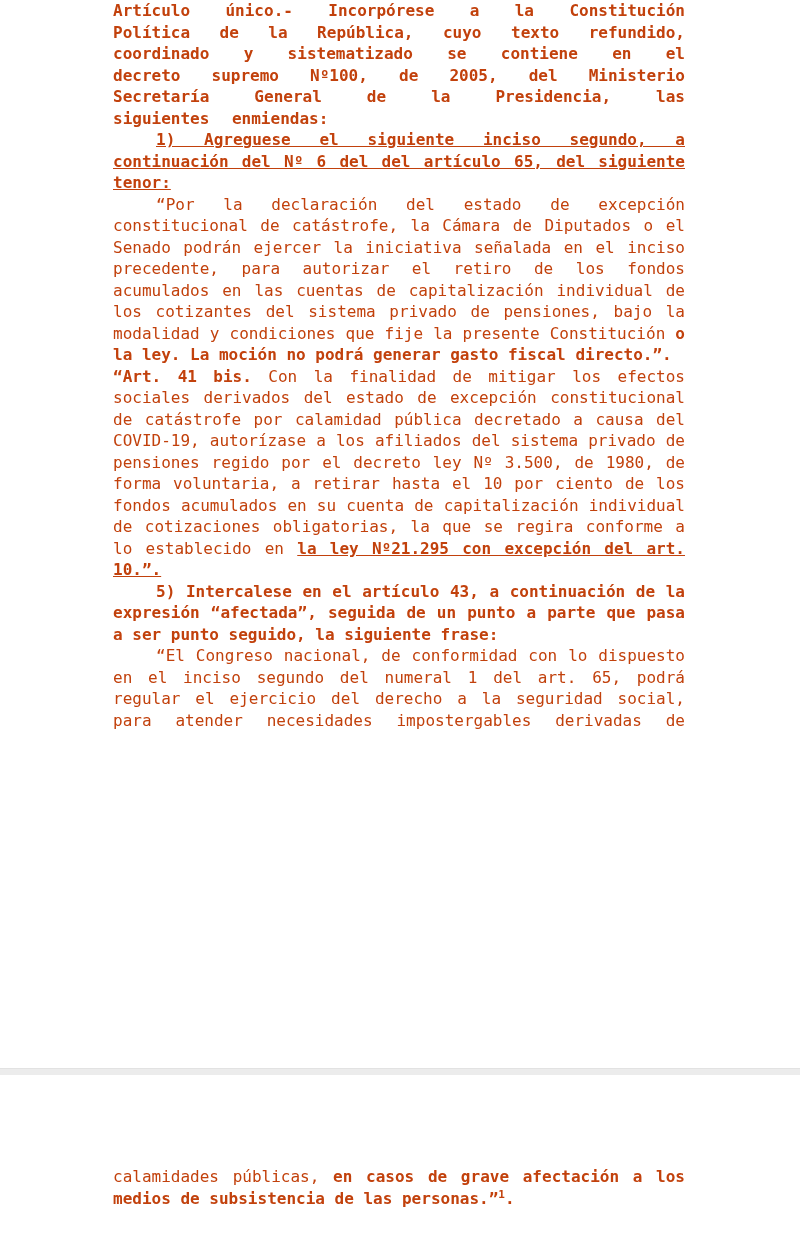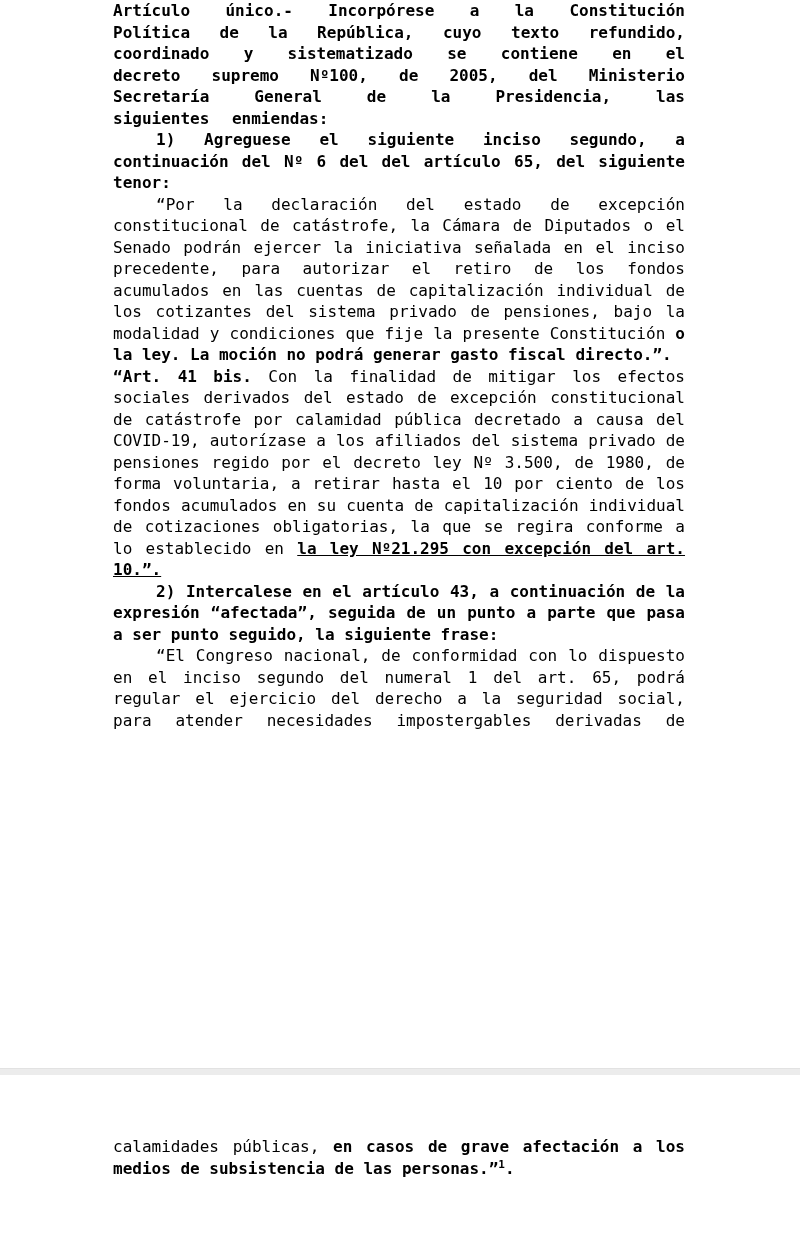--- a/index.html
+++ b/index.html
@@ -7,50 +7,50 @@
     padding: 0;
     width: 800px;
     height: 1244px;
     background: #ffffff;
     overflow: hidden;
   }
   .doc {
     font-family: "DejaVu Sans Mono", "Liberation Mono", monospace;
     font-size: 16px;
     line-height: 21.5px;
-    color: #000000;
+    color: #c2410c;
     text-align: justify;
   }
   .page {
     background: #ffffff;
     box-sizing: border-box;
   }
   .page-1 { height: 1068px; }
   .page-gap {
     height: 7px;
     background: #ececec;
     border-top: 1px solid #e2e2e2;
     box-sizing: border-box;
   }
-  .page-2 { height: 169px; padding-top: 61px; }
+  .page-2 { height: 169px; padding-top: 91px; }
   .content {
     margin-left: 113px;
     width: 572px;
   }
   .doc p {
     margin: 0;
     padding: 0;
   }
   .bold { font-weight: bold; }
   .underline { text-decoration: underline; }
   .indent { text-indent: 43px; }
   .wide-gaps { word-spacing: 13px; }
   .force-justify-last { text-align-last: justify; }
   .mt-intro { margin-top: 32px; }
-  .mt-s1 { margin-top: 50px; }
+  .mt-s1 { margin-top: 50px; text-decoration: underline; }
   .mt-q1 { margin-top: 30px; }
   .mt-s2 { margin-top: 29px; }
   .mt-a41 { margin-top: 13px; }
   .mt-s3 { margin-top: 19px; }
   .mt-q3 { margin-top: 10px; }
   sup {
     font-size: 11px;
     line-height: 0;
     vertical-align: super;
   }
@@ -65,21 +65,21 @@
 
       <p class="bold wide-gaps mt-intro"><span>Artículo único.- Incorpórese a la Constitución Política de la República, cuyo texto refundido, coordinado y sistematizado se contiene en el decreto supremo Nº100, de 2005, del Ministerio Secretaría General de la Presidencia, las siguientes enmiendas:</span></p>
 
       <p class="bold indent mt-s1"><span>1) Agreguese el siguiente inciso segundo, a continuación del Nº 6 del del artículo 65, del siguiente tenor:</span></p>
 
       <p class="indent mt-q1"><span>“Por la declaración del estado de excepción constitucional de catástrofe, la Cámara de Diputados o el Senado podrán ejercer la iniciativa señalada en el inciso precedente, para autorizar el retiro de los fondos acumulados en las cuentas de capitalización individual de los cotizantes del sistema privado de pensiones, bajo la modalidad y condiciones que fije la presente Constitución </span><span class="bold">o la ley. La moción no podrá generar gasto fiscal directo.”.</span></p>
 
 
       <p class="mt-a41"><span class="bold">“Art. 41 bis.</span><span> Con la finalidad de mitigar los efectos sociales derivados del estado de excepción constitucional de catástrofe por calamidad pública decretado a causa del COVID-19, autorízase a los afiliados del sistema privado de pensiones regido por el decreto ley Nº 3.500, de 1980, de forma voluntaria, a retirar hasta el 10 por ciento de los fondos acumulados en su cuenta de capitalización individual de cotizaciones obligatorias, la que se regira conforme a lo establecido en </span><span class="bold underline">la ley Nº21.295 con excepción del art. 10.”.</span></p>
 
-      <p class="bold indent mt-s3"><span>2) Intercalese en el artículo 43, a continuación de la expresión “afectada”, seguida de un punto a parte que pasa a ser punto seguido, la siguiente frase:</span></p>
+      <p class="bold indent mt-s3"><span>5) Intercalese en el artículo 43, a continuación de la expresión “afectada”, seguida de un punto a parte que pasa a ser punto seguido, la siguiente frase:</span></p>
 
       <p class="indent force-justify-last mt-q3"><span>“El Congreso nacional, de conformidad con lo dispuesto en el inciso segundo del numeral 1 del art. 65, podrá regular el ejercicio del derecho a la seguridad social, para atender necesidades impostergables derivadas de</span></p>
 
     </div>
   </div>
 
   <div class="page-gap"></div>
 
   <div class="page page-2">
     <div class="content">

